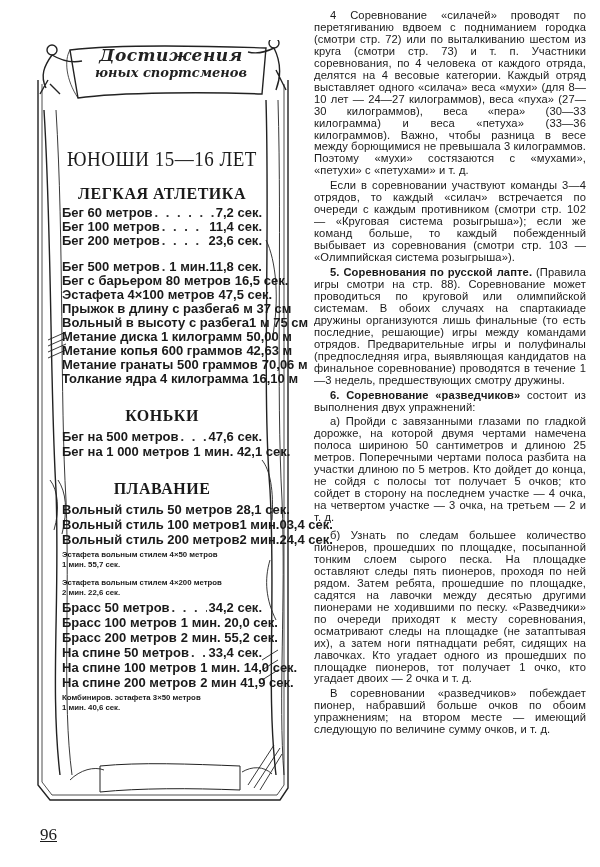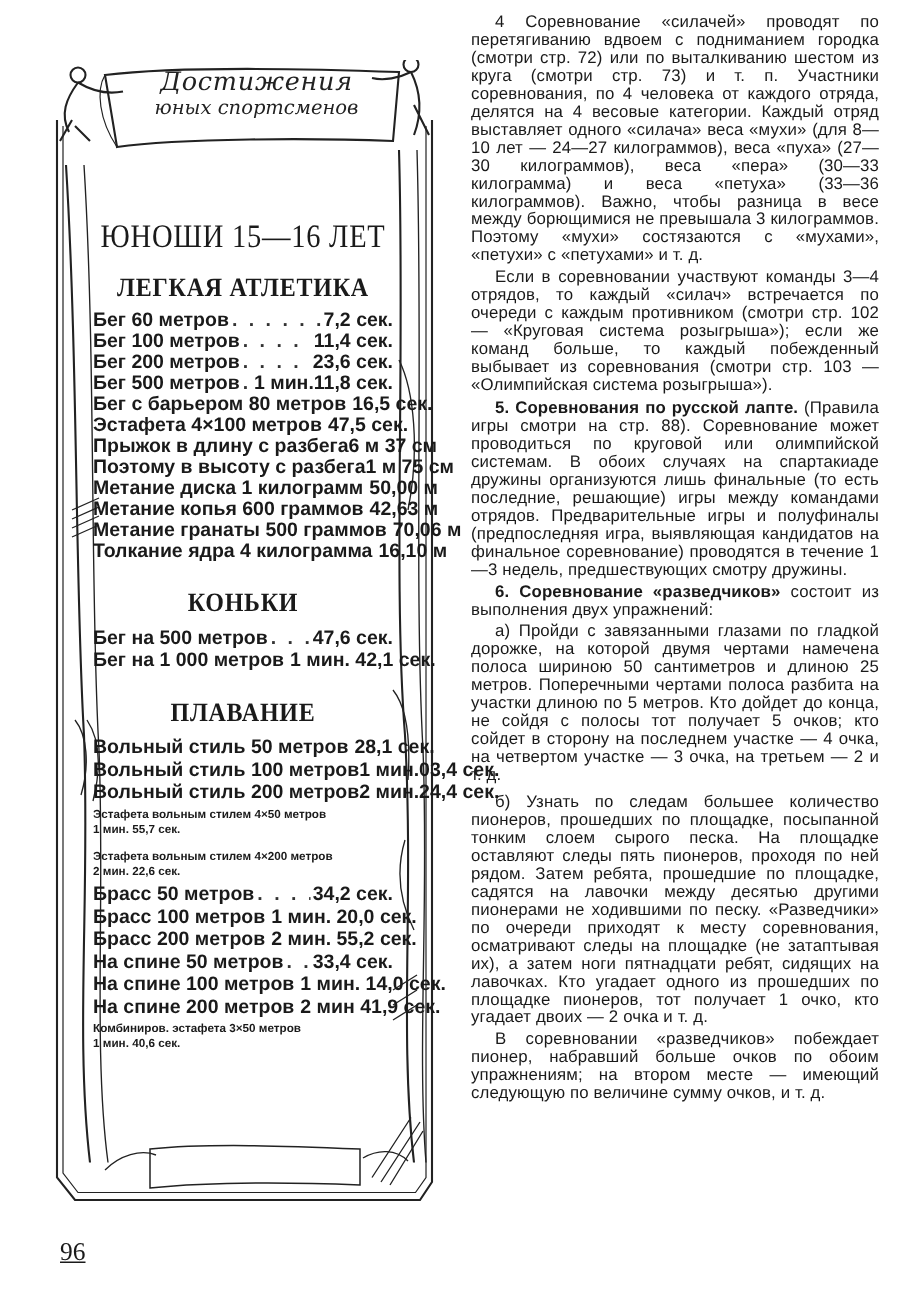--- a/index.html
+++ b/index.html
@@ -3,21 +3,21 @@
   <meta charset="utf-8">
   <style>
     html, body { margin: 0; padding: 0; background: #ffffff; }
     body { width: 600px; height: 867px; position: relative; overflow: hidden; color: #1a1a1a; }
 
     
     .panel { position: absolute; left: 30px; top: 40px; width: 262px; height: 780px; }
     .frame-svg { position: absolute; left: 0; top: 0; width: 262px; height: 780px; }
     .banner {
       position: absolute; left: 52px; top: 6px; width: 178px; height: 56px;
-      text-align: center; font-family: "DejaVu Serif", serif; font-style: italic; font-weight: normal;
+      text-align: center; font-family: "DejaVu Serif", serif; font-style: italic; font-weight: bold;
       color: #222; line-height: 18px;
     }
     .banner .l1 { font-size: 17px; display: block; letter-spacing: 0.5px; }
     .banner .l2 { font-size: 13px; display: block; }
 
     .inner { position: absolute; left: 32px; top: 104px; width: 200px; font-family: "Liberation Sans", sans-serif; }
     .main-title {
       font-family: "Liberation Serif", serif; font-size: 19px; font-weight: normal; text-align: center;
       margin: 0; letter-spacing: 0.5px; transform: scaleY(1.15);
     }
@@ -95,21 +95,21 @@
       <div class="rec" style="margin-bottom:4px">
           <span class="name">Бег 60 метров</span>
           <span class="dots"></span>
           <span class="val">7,2 сек.</span>
         </div>
       <div class="rec" style="margin-bottom:4px">
           <span class="name">Бег 100 метров</span>
           <span class="dots"></span>
           <span class="val">11,4 сек.</span>
         </div>
-      <div class="rec" style="margin-bottom:4px">
+      <div class="rec" style="margin-bottom:16px">
           <span class="name">Бег 200 метров</span>
           <span class="dots"></span>
           <span class="val">23,6 сек.</span>
         </div>
       <div class="rec" style="margin-bottom:4px">
           <span class="name">Бег 500 метров</span>
           <span class="dots"></span>
           <span class="val">1 мин.11,8 сек.</span>
         </div>
       <div class="rec" style="margin-bottom:4px">
@@ -121,21 +121,21 @@
           <span class="name">Эстафета 4×100 метров</span>
           <span class="dots"></span>
           <span class="val">47,5 сек.</span>
         </div>
       <div class="rec" style="margin-bottom:4px">
           <span class="name">Прыжок в длину с разбега</span>
           <span style="flex:1"></span>
           <span class="val">6 м  37 см</span>
         </div>
       <div class="rec" style="margin-bottom:4px">
-          <span class="name">Поэтому в высоту с разбега</span>
+          <span class="name">Вольный в высоту с разбега</span>
           <span style="flex:1"></span>
           <span class="val">1 м  75 см</span>
         </div>
       <div class="rec" style="margin-bottom:4px">
           <span class="name">Метание диска 1 килограмм</span>
           <span class="dots"></span>
           <span class="val">50,00 м</span>
         </div>
       <div class="rec" style="margin-bottom:4px">
           <span class="name">Метание копья 600 граммов</span>

